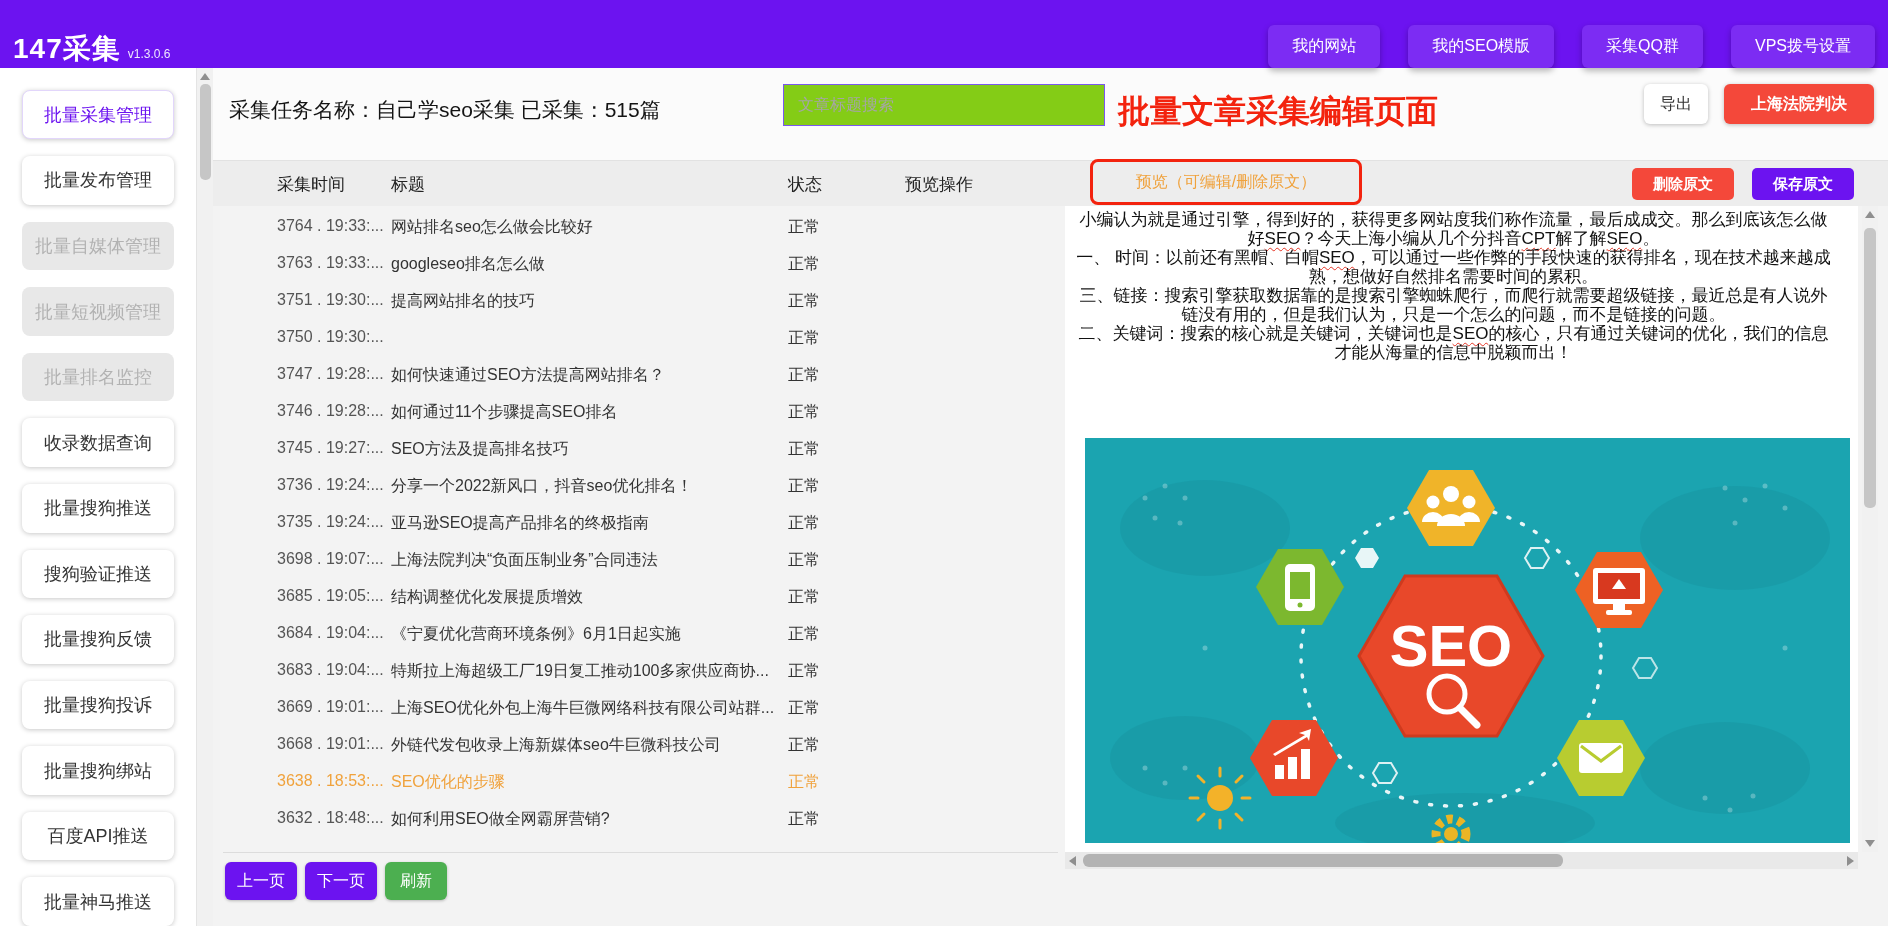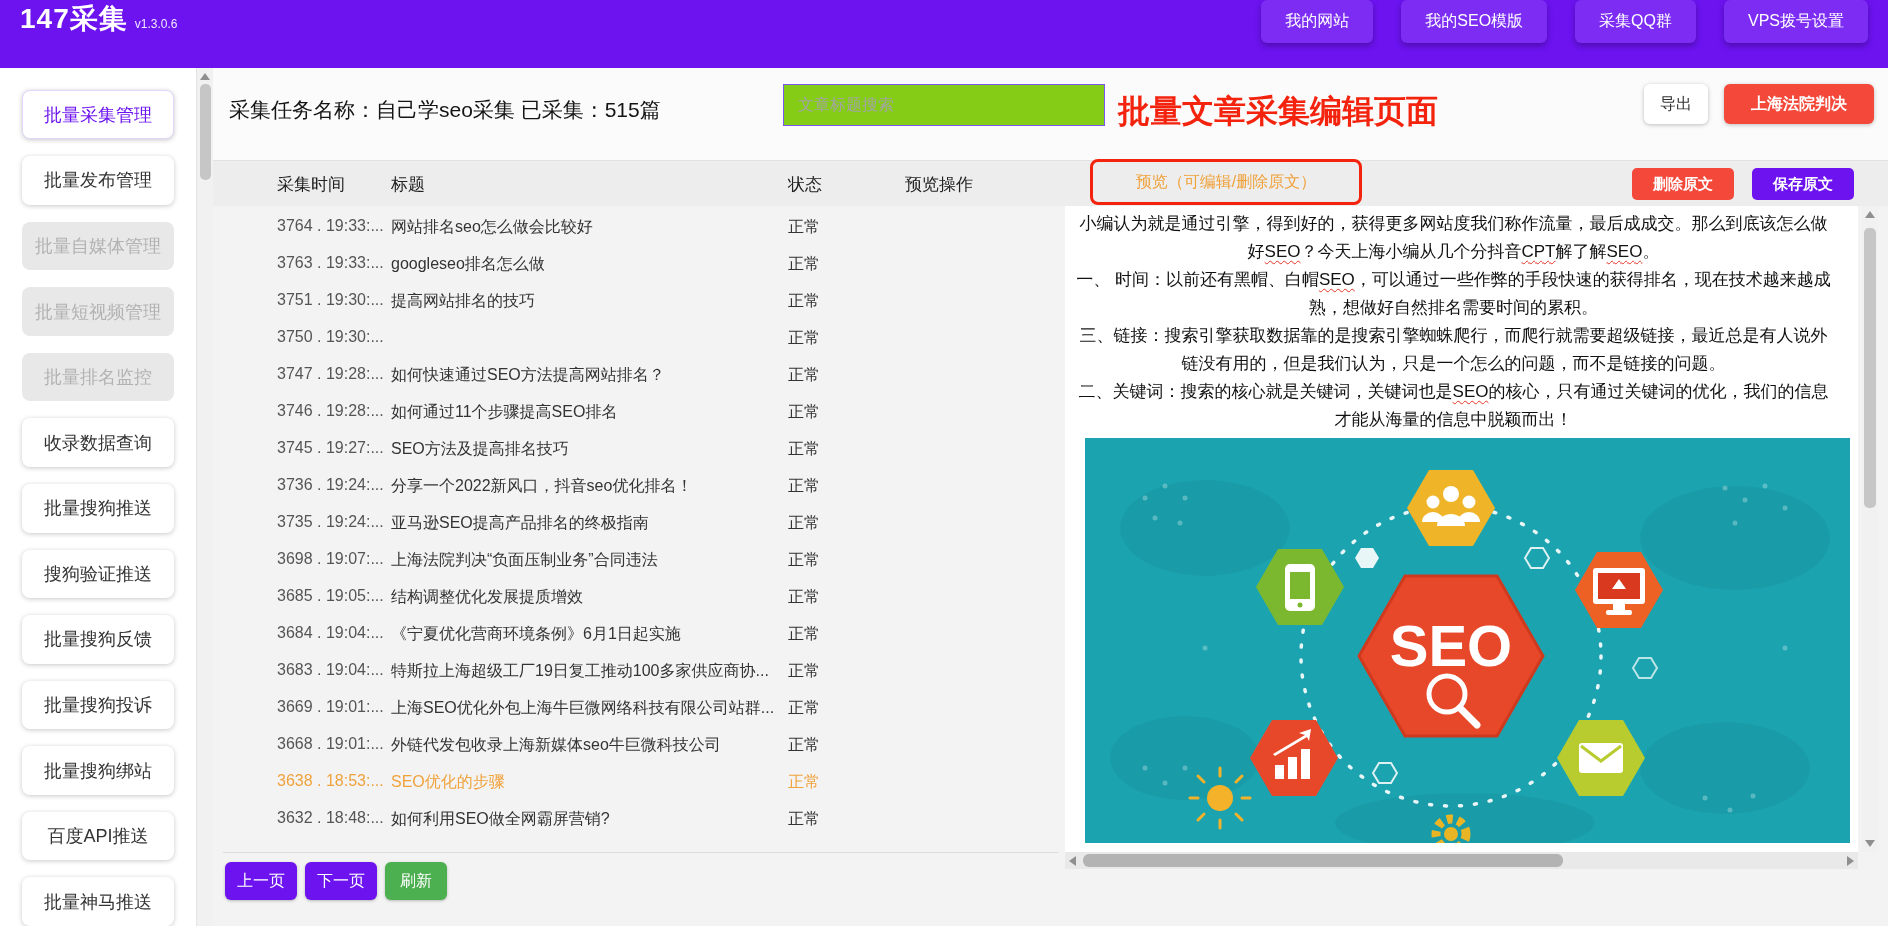--- a/index.html
+++ b/index.html
@@ -2,21 +2,21 @@
 <html><head>
 <meta charset="utf-8">
 <style>
   * { margin:0; padding:0; box-sizing:border-box; }
   html,body { width:1888px; height:926px; overflow:hidden; background:#fff;
     font-family:"Liberation Sans","DejaVu Sans",sans-serif; }
   .screen { position:relative; width:1888px; height:926px; background:#f3f3f3; overflow:hidden; }
 
   
   .topbar { position:absolute; left:0; top:0; width:1888px; height:68px; background:#6c13f0;
-    display:flex; align-items:flex-start; padding:0 20px; z-index:5; }
+    display:flex; align-items:flex-end; padding:0 13px; z-index:5; }
   .logo { display:flex; align-items:baseline; color:#fff; }
   .logo-name { font-size:28px; font-weight:bold; letter-spacing:1px; }
   .logo-ver { font-size:12px; margin-left:7px; color:#efe7ff; }
   .topnav { margin-left:auto; display:flex; gap:28px; }
   .nav-btn { border:none; cursor:pointer; background:#7c2cf3; color:#fff; font-size:16px;
     font-family:inherit; padding:11px 24px; border-radius:6px;
     box-shadow:0 3px 6px rgba(0,0,0,.28); }
 
   
   .sidebar { position:absolute; left:0; top:68px; width:196px; height:858px; background:#fff;
@@ -78,21 +78,21 @@
   .pagination { position:absolute; left:0; top:794px; }
   .btn-page, .btn-refresh { position:absolute; top:0; height:38px; border:none; border-radius:6px;
     color:#fff; font-size:16px; cursor:pointer; font-family:inherit; box-shadow:0 1px 3px rgba(0,0,0,.25); }
   .btn-prev { left:12px; width:72px; background:#6c13f0; }
   .btn-next { left:92px; width:72px; background:#6c13f0; }
   .btn-refresh { left:172px; width:62px; background:#4caf50; }
 
   
   .preview-panel { position:absolute; left:852px; top:138px; width:793px; height:646px; background:#fff; }
   .preview-text { position:absolute; left:8px; top:4px; right:24px; }
-  .ppara { font-size:17px; line-height:28px; color:#111; text-align:center; }
+  .ppara { font-size:17px; line-height:19px; color:#111; text-align:center; }
   .sq { text-decoration:underline wavy #e53526 1px; text-underline-offset:3px; }
   .seo-art { position:absolute; left:20px; top:232px; width:765px; height:405px; }
 
   
   .h-scrollbar { position:absolute; left:852px; top:784px; width:793px; height:17px; background:#e9e9e9; }
   .h-thumb { position:absolute; left:18px; top:2px; width:480px; height:13px; background:#b3b3b3; border-radius:6px; }
   .h-arrow { position:absolute; top:4px; width:0; height:0; border-top:5px solid transparent; border-bottom:5px solid transparent; }
   .h-arrow.left { left:4px; border-right:7px solid #8f8f8f; }
   .h-arrow.right { right:4px; border-left:7px solid #8f8f8f; }
   .v-scrollbar { position:absolute; left:1649px; top:138px; width:16px; height:646px; background:#f1f1f1; }

